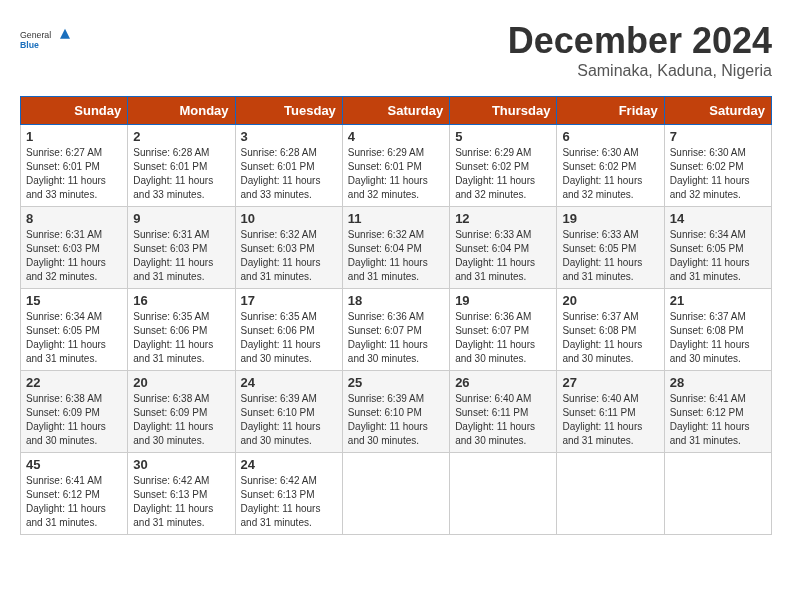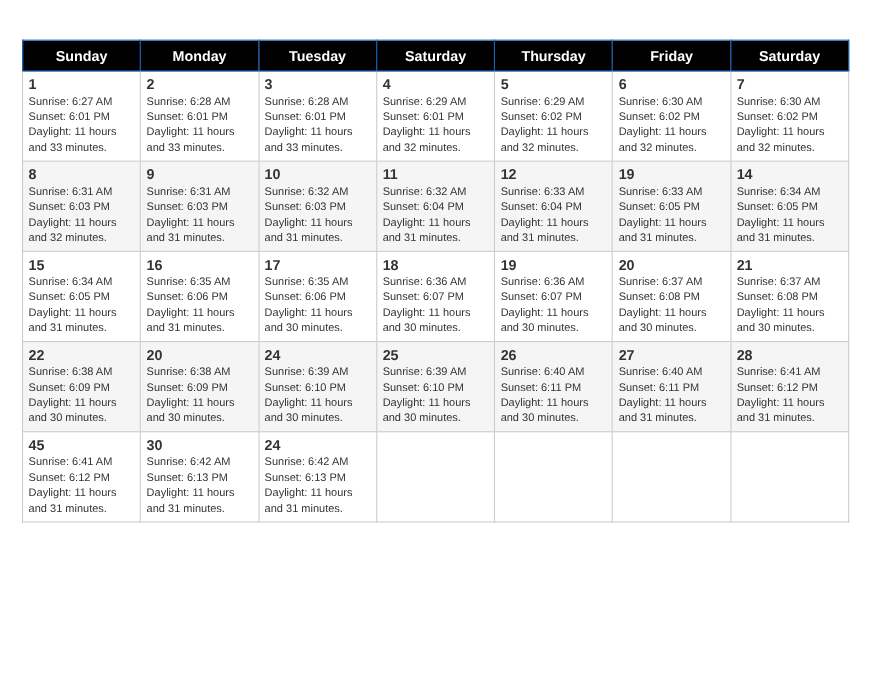--- a/index.html
+++ b/index.html
@@ -32,23 +32,23 @@
     .location {
       font-size: 16px;
       color: #555;
     }
     .calendar {
       width: 100%;
       border-collapse: collapse;
       font-size: 11px;
     }
     .calendar th {
-      background: #000000;
+      background: #c2410c;
       color: #fff;
-      text-align: center;
+      text-align: right;
       padding: 6px 6px;
       font-size: 13px;
       font-weight: bold;
       border: 1px solid #1565c0;
     }
     .calendar td {
       vertical-align: top;
       border: 1px solid #ccc;
       padding: 4px 5px;
       width: 107px;
@@ -71,20 +71,31 @@
       line-height: 1.4;
     }
     .empty-cell {
       background: #fff !important;
     }
   </style>
 </head>
 <body>
 
 <div class="header">
+  <div class="logo">
+  <svg width="50" height="40" viewBox="0 0 80 40">
+    <text x="0" y="16" font-size="14" font-family="Arial" fill="#333">General</text>
+    <text x="0" y="32" font-size="14" font-family="Arial" fill="#1a6fbd" font-weight="bold">Blue</text>
+    <polygon points="72,2 80,18 64,18" fill="#1a6fbd"></polygon>
+  </svg>
+</div>
+  <div class="title-block">
+    <div class="month-year">December 2024</div>
+    <div class="location">Saminaka, Kaduna, Nigeria</div>
+  </div>
 </div>
 
 <table class="calendar">
   <thead>
     <tr id="weekday-header">
         <th>Sunday</th>
         <th>Monday</th>
         <th>Tuesday</th>
         <th>Saturday</th>
         <th>Thursday</th>

